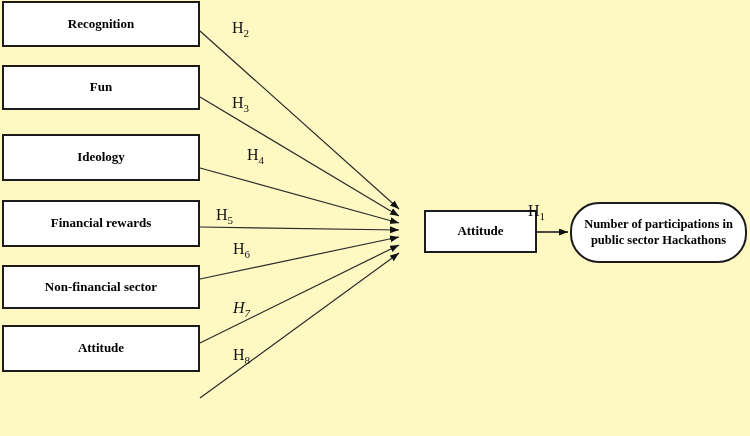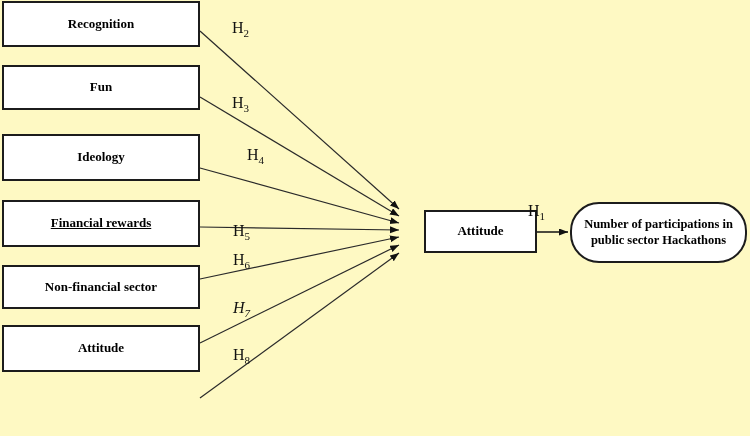--- a/index.html
+++ b/index.html
@@ -37,42 +37,42 @@
     line-height: 1.25;
   }
   .node .node-label {
     white-space: pre-line;
     padding: 0 4px;
   }
   .factor-box   { left: 2px; width: 198px; }
   .factor-1 { top: 1px;   height: 46px; }
   .factor-2 { top: 65px;  height: 45px; }
   .factor-3 { top: 134px; height: 47px; }
-  .factor-4 { top: 200px; height: 47px; text-decoration: underline; }
+  .factor-4 { top: 200px; height: 47px; }
   .factor-5 { top: 265px; height: 44px; }
   .factor-6 { top: 325px; height: 47px; }
   .factor-7 { top: 387px; height: 46px; }
   .mediator-box { left: 400px; top: 210px; width: 113px; height: 43px; margin-left: 24px; }
   .outcome-box  { left: 570px; top: 202px; width: 177px; height: 61px; font-size: 12.5px; border-radius: 29px; }
   .h-label {
     position: absolute;
     font-size: 16px;
     color: #111111;
     font-weight: 400;
     white-space: nowrap;
   }
   .h-label sub {
     font-size: 11px;
     line-height: 0;
   }
   .h-2 { left: 232px; top: 19px;  }
   .h-3 { left: 232px; top: 94px; text-align: right;  }
   .h-4 { left: 232px; top: 146px; margin-left: 15px; }
-  .h-5 { left: 233px; top: 206px; margin-top: 16px; }
-  .h-6 { left: 233px; top: 251px; }
+  .h-5 { left: 216px; top: 206px; }
+  .h-6 { left: 233px; top: 240px; }
   .h-7 { left: 233px; top: 299px; font-style: italic; }
   .h-8 { left: 233px; top: 346px; }
   .h-1 { left: 528px; top: 202px; }
 </style>
 </head>
 <body>
 
 <div class="canvas">
 
   <svg class="connector-layer" width="750" height="436" viewBox="0 0 750 436" xmlns="http://www.w3.org/2000/svg">

